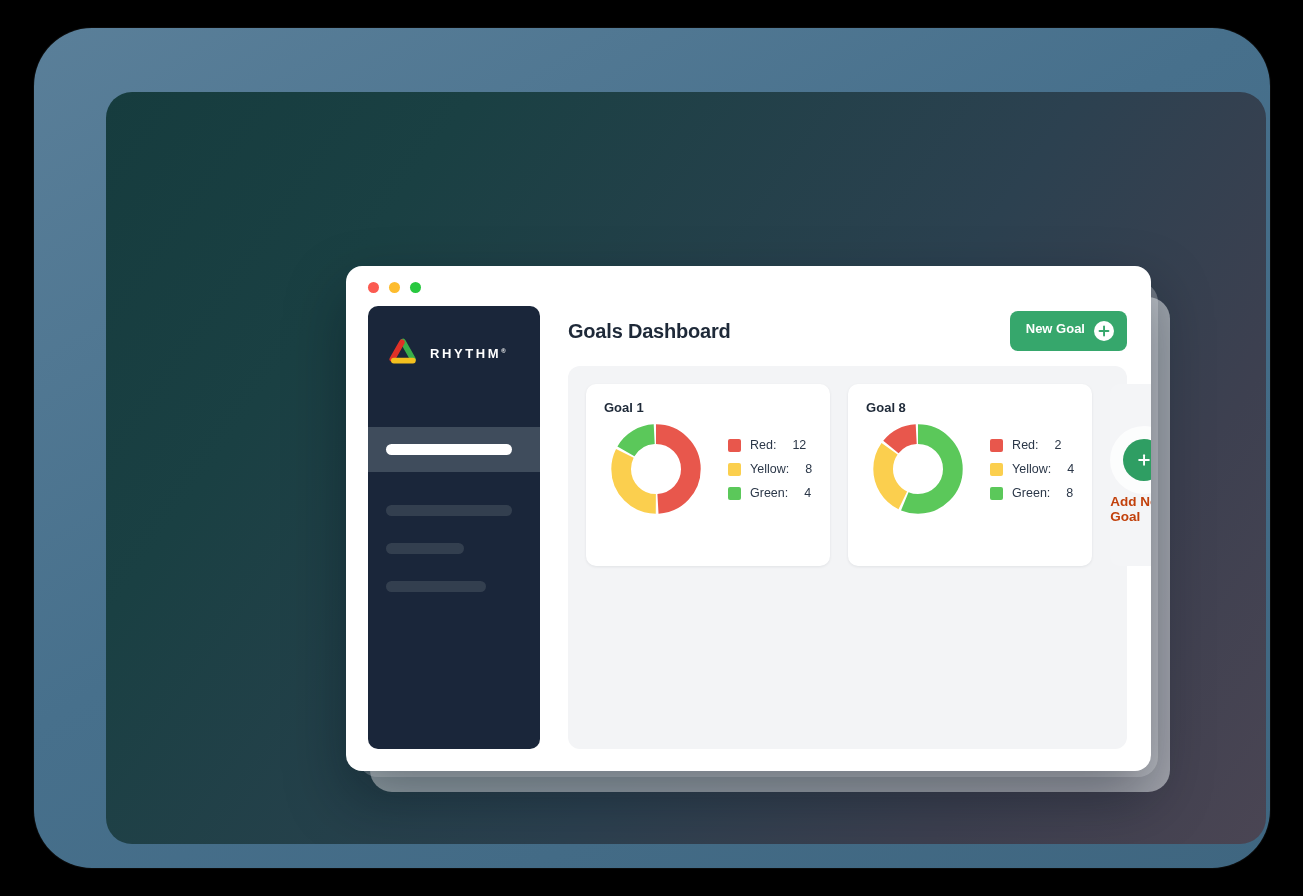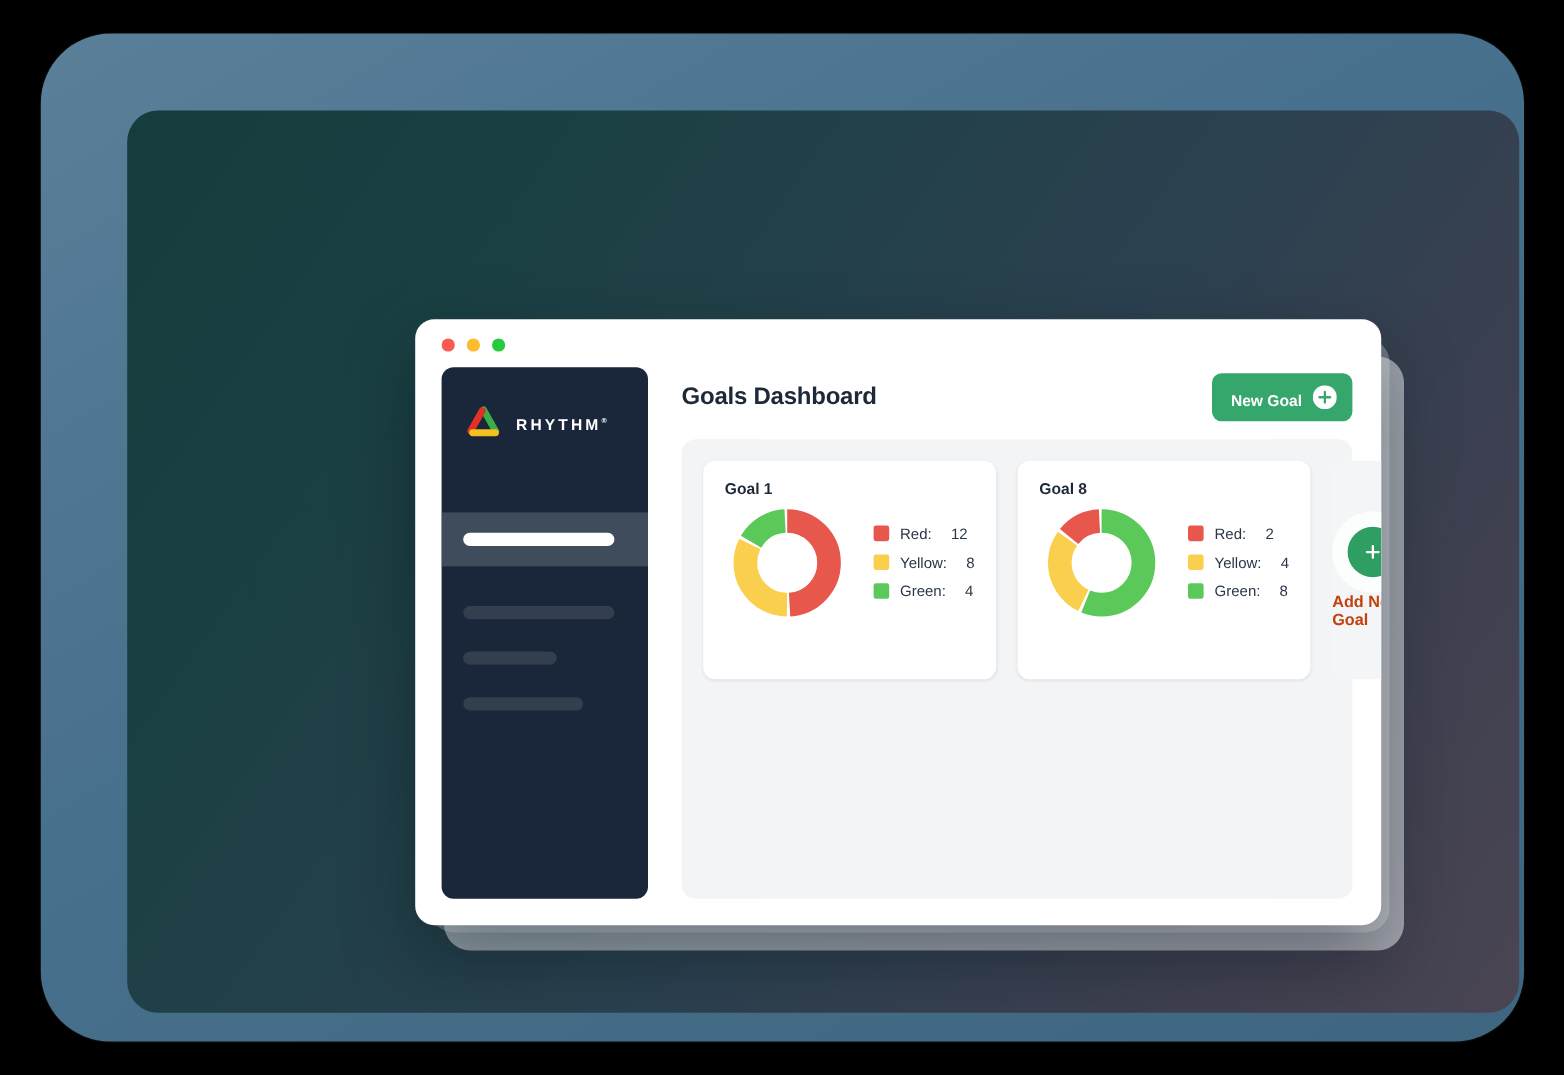--- a/index.html
+++ b/index.html
@@ -178,21 +178,21 @@
     padding: 0 2px 0 12px;
   }
   #page-title {
     font-size: 20px;
     font-weight: bold;
     color: #1e2938;
     letter-spacing: -0.2px;
   }
   #new-goal-button {
     display: flex;
-    align-items: flex-end;
+    align-items: flex-start;
     gap: 9px;
     background: #36a76c;
     color: #ffffff;
     font-size: 13px;
     font-weight: bold;
     border: none;
     border-radius: 8px;
     padding: 10px 13px 10px 16px;
     cursor: pointer;
     font-family: "Liberation Sans", sans-serif;
@@ -246,21 +246,21 @@
     margin-left: 6px;
   }
   .legend {
     margin-left: 26px;
     display: flex;
     flex-direction: column;
     gap: 10px;
   }
   .legend-item {
     display: flex;
-    align-items: flex-start;
+    align-items: flex-end;
     font-size: 12.5px;
     color: #2b3748;
   }
   .legend-swatch {
     width: 13px;
     height: 13px;
     border-radius: 2px;
     margin-right: 9px;
     flex: 0 0 auto;
   }

